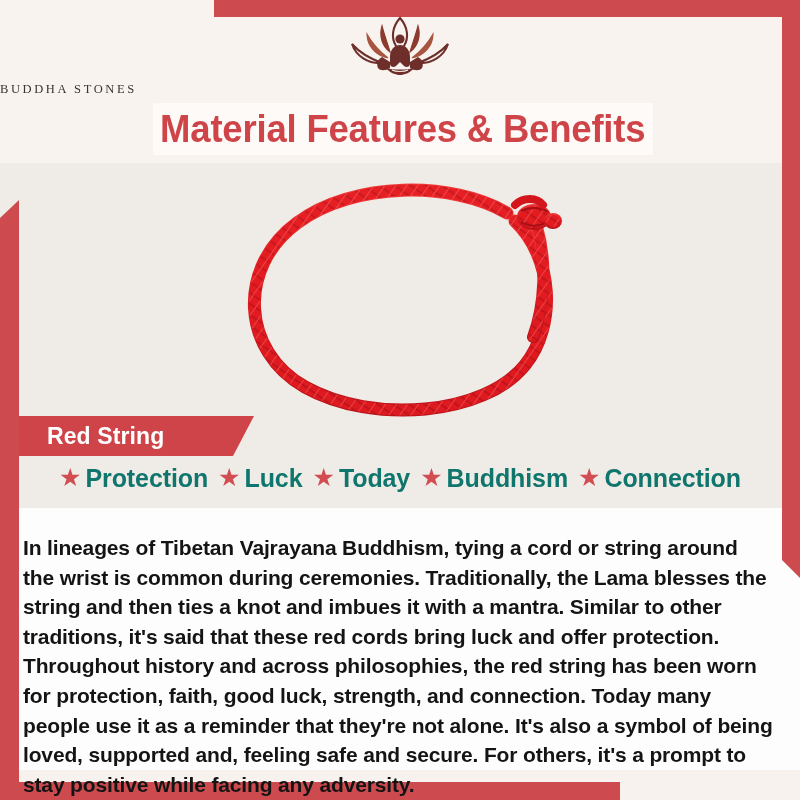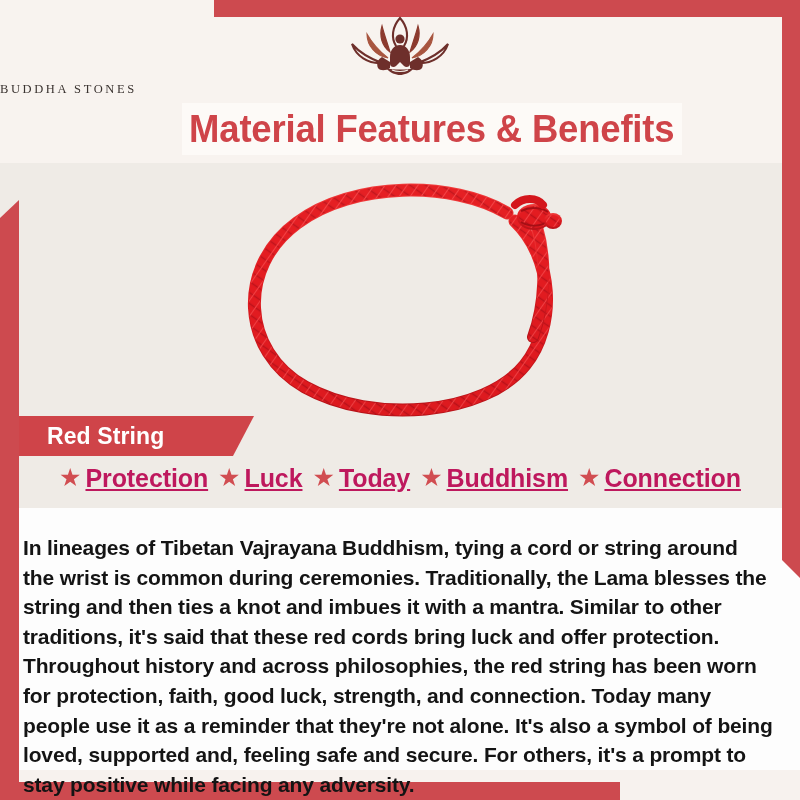--- a/index.html
+++ b/index.html
@@ -98,21 +98,20 @@
 
   
   .title-plate {
     position: absolute;
     left: 153px; top: 103px;
     width: 500px; height: 52px;
     background: #fdfaf7;
     display: flex;
     align-items: center;
     justify-content: center;
-    margin-left: 29px;
   }
   .title-text {
     font-family: "Liberation Sans Narrow", "Liberation Sans", sans-serif;
     font-weight: bold;
     font-size: 38px;
     letter-spacing: -0.2px;
     color: #cf4449;
     white-space: nowrap;
     transform: scaleX(0.96);
   }
@@ -165,23 +164,22 @@
     line-height: 1;
     color: #d14d51;
     margin-right: 4px;
     position: relative;
     top: -1px;
   }
   .feature-text {
     font-family: "Liberation Sans Narrow", "Liberation Sans", sans-serif;
     font-weight: bold;
     font-size: 25px;
-    color: #be185d;
+    color: #0f766e;
     letter-spacing: -0.1px;
-    text-decoration: underline;
   }
   .feature-item + .feature-item { margin-left: 7px; }
 
   
   .body-copy {
     position: absolute;
     left: 23px; top: 512px;
     width: 750px;
     font-family: "Liberation Sans", sans-serif;
     font-weight: bold;

